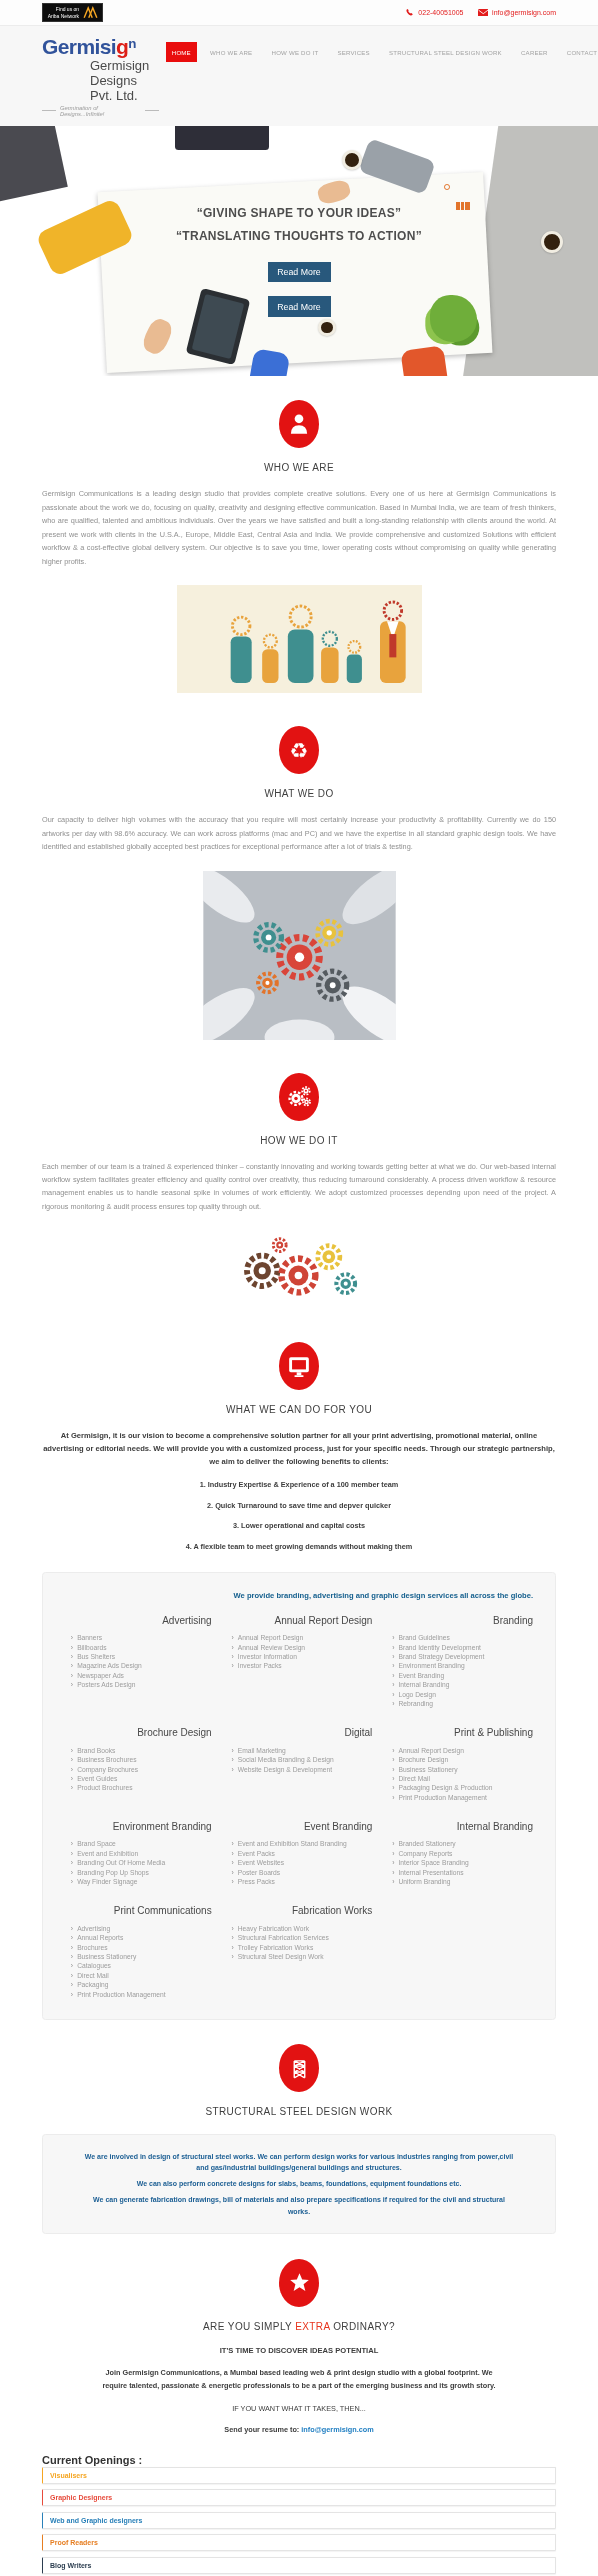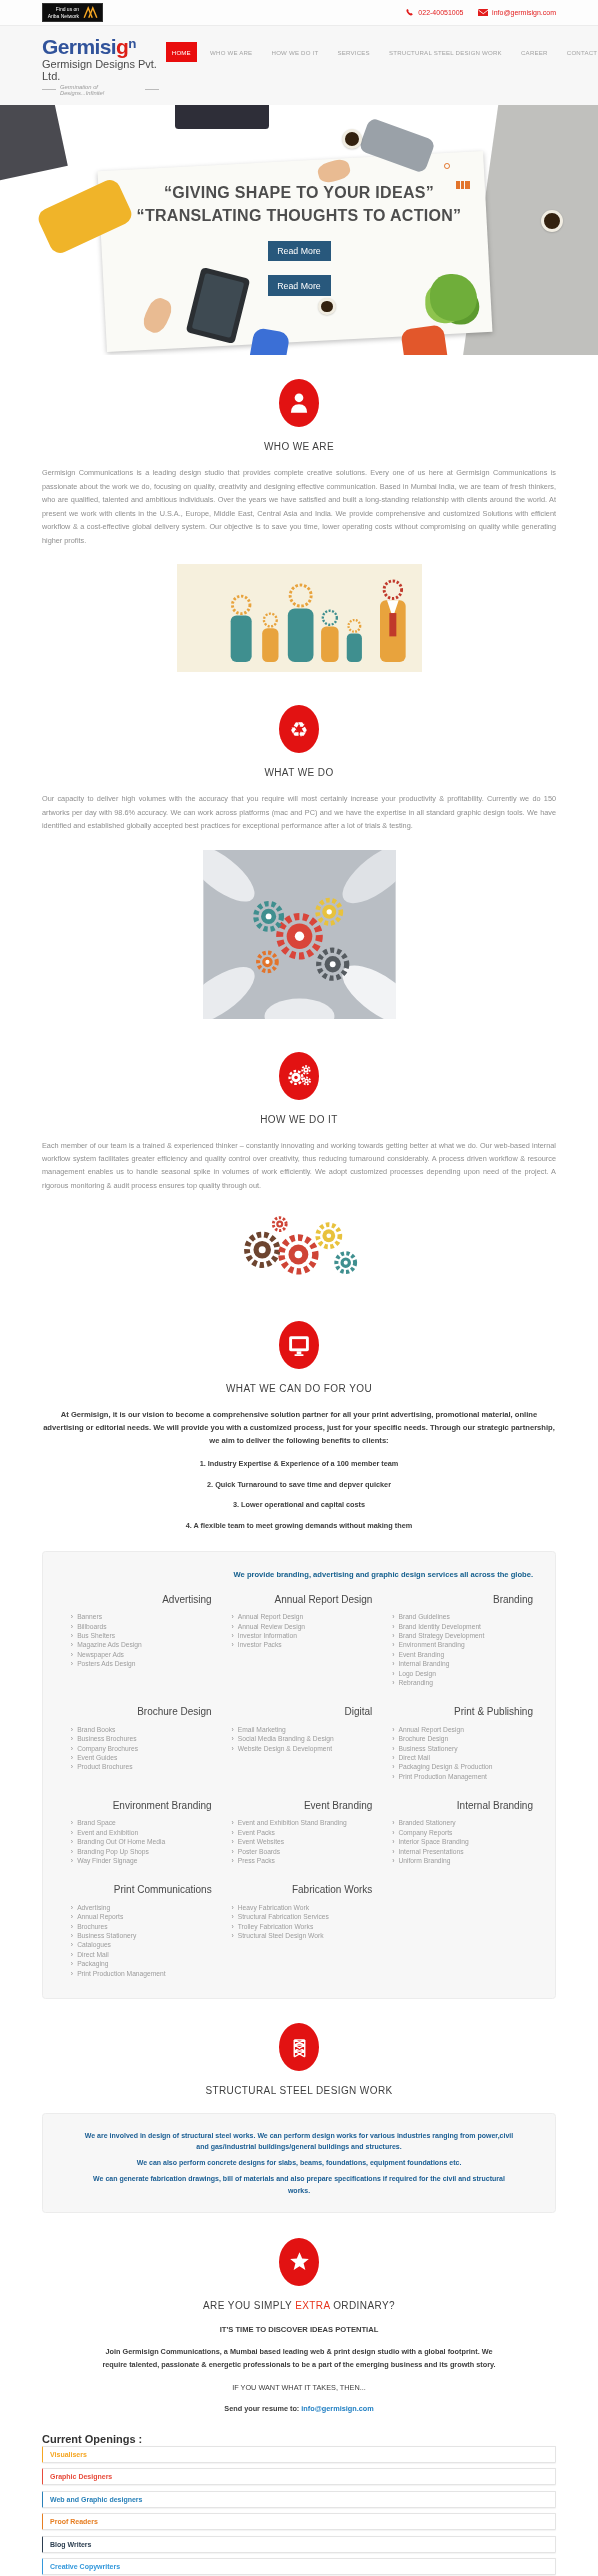--- a/index.html
+++ b/index.html
@@ -15,21 +15,21 @@
   .topbar-contact { display: flex; align-items: center; gap: 4.1px; }
   .topbar-contact a { color: #e21b1b; font-size: 7px; text-decoration: none; }
   .topbar-contact .gap { width: 5.8px; }
 
   
   header { background: #f7f7f7; padding: 7px 23.4px 9.4px 42px; display: flex; align-items: flex-start; }
   .logo-block { width: 117px; flex: 0 0 auto; }
   .logo { font-size: 21px; font-weight: bold; letter-spacing: -0.6px; color: #31539b; line-height: 22px; }
   .logo .red { color: #dd1f17; }
   .logo .sup { font-size: 13.4px; vertical-align: 5.8px; }
-  .logo-sub { font-size: 11px; color: #4a4a4a; margin-top: 0.6px; }
+  .logo-sub { font-size: 13px; color: #4a4a4a; margin-top: 0.6px; margin-left: 48px; }
   .logo-tagline { font-size: 5.8px; color: #9a9a9a; font-style: italic; display: flex; align-items: center; gap: 3.5px; margin-top: 1.2px; }
   .logo-tagline::before, .logo-tagline::after { content: ""; height: 0.6px; background: #bbb; width: 15px; display: inline-block; }
   .main-nav { display: flex; align-items: center; gap: 7.6px; margin-top: 9.4px; margin-left: 7px; white-space: nowrap; }
   .nav-item { font-size: 6.1px; letter-spacing: 0.2px; color: #a3a3a3; text-decoration: none; padding: 6.4px 5.8px; cursor: pointer; }
   .nav-item.active { background: #e90d0d; color: #fff; }
 
   
   .hero { position: relative; height: 250px; overflow: hidden; }
   .hero-photo { position: absolute; inset: 0;
     background: repeating-linear-gradient(180deg, #c austin), repeating-linear-gradient(180deg, #c6913f 0 29px, #b17c2e 29px 32px); }
@@ -52,21 +52,21 @@
   .sleeve-blue { left: 251px; top: 225px; width: 36px; height: 41px; background: #3b6fd6; transform: rotate(10deg); }
   .sleeve-orange { left: 403px; top: 222px; width: 43px; height: 41px; background: #e2572b; transform: rotate(-8deg); }
   .sleeve-plaid { left: 362px; top: 23.4px; width: 70px; height: 35px; background: #9aa1a8; transform: rotate(20deg); border-radius: 8.2px; }
   .hand { background: #e9bb92; border-radius: 40%; }
   .hand1 { left: 318px; top: 56px; width: 32px; height: 20px; transform: rotate(-15deg); }
   .hand2 { left: 146px; top: 193px; width: 23.4px; height: 35px; transform: rotate(25deg); }
   .infodot { left: 444px; top: 58px; width: 5.8px; height: 5.8px; border: 1.8px solid #e2742b; border-radius: 50%; }
   .infobar { left: 456px; top: 76px; width: 17.5px; height: 8.2px;
              background: linear-gradient(90deg,#e2742b 0 3.5px,transparent 3.5px 4.7px,#e2742b 4.7px 8.2px,transparent 8.2px 9.4px,#e2742b 9.4px 14px,transparent 14px); }
   .hero-overlay { position: absolute; left: 0; right: 0; top: 76px; text-align: center; }
-  .hero-line { font-size: 16px; font-weight: bold; color: #4d4d4d; line-height: 23.4px; letter-spacing: 0.3px; }
+  .hero-line { font-size: 12px; font-weight: bold; color: #4d4d4d; line-height: 23.4px; letter-spacing: 0.3px; }
   .hero-btn { display: block; margin: 14px auto 0; width: 63px; height: 20.5px; background: #28587c; color: #fff;
               border: none; font-size: 8.8px; font-family: "Liberation Sans", sans-serif; cursor: pointer; }
   .hero-btn:first-of-type { margin-top: 13px; }
 
   
   .info-section { text-align: center; padding-top: 24.5px; }
   .red-oval { width: 40px; height: 48px; border-radius: 50%; background: #e21212; margin: 0 auto 14px;
               display: flex; align-items: center; justify-content: center; color: #fff; }
   .red-oval .glyph { font-size: 21px; line-height: 1; }
   .section-title { font-size: 10px; font-weight: normal; color: #3f3f3f; letter-spacing: 0.4px; margin-bottom: 14px; }

